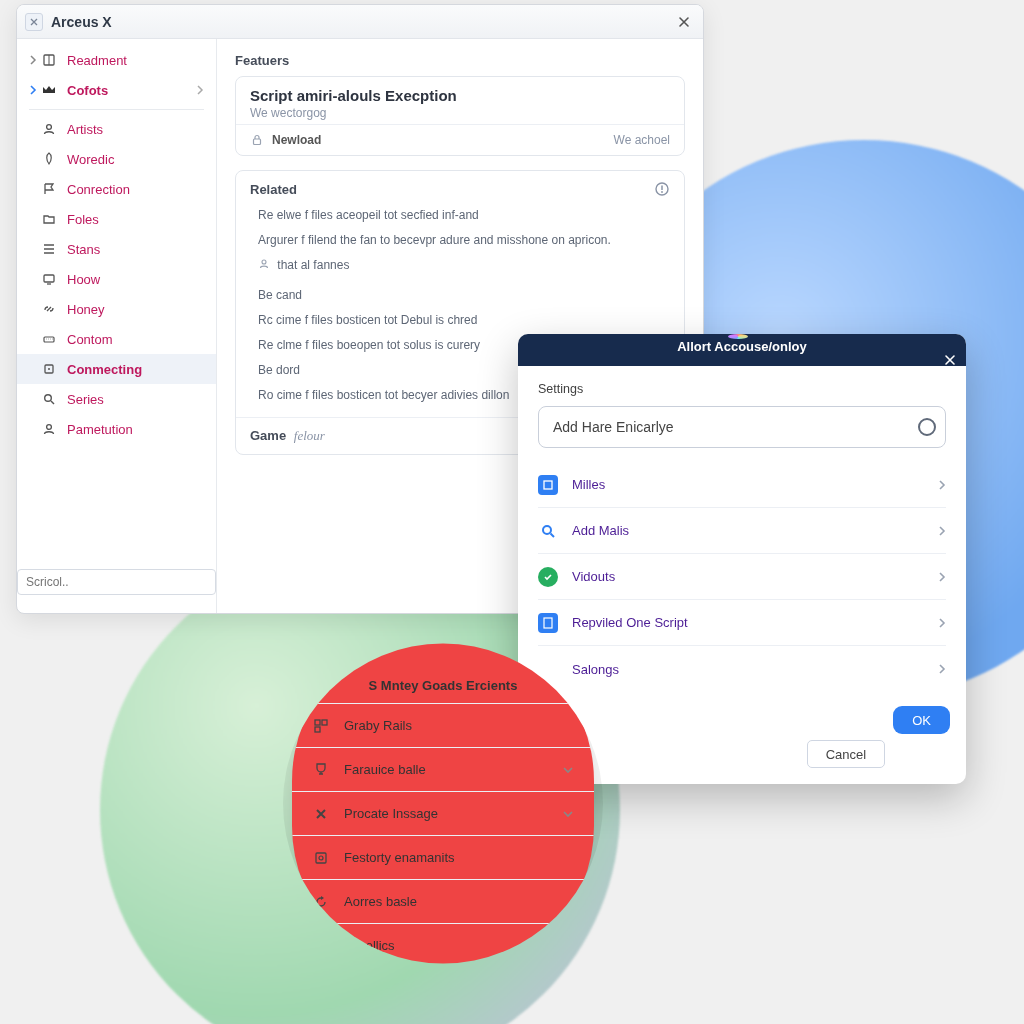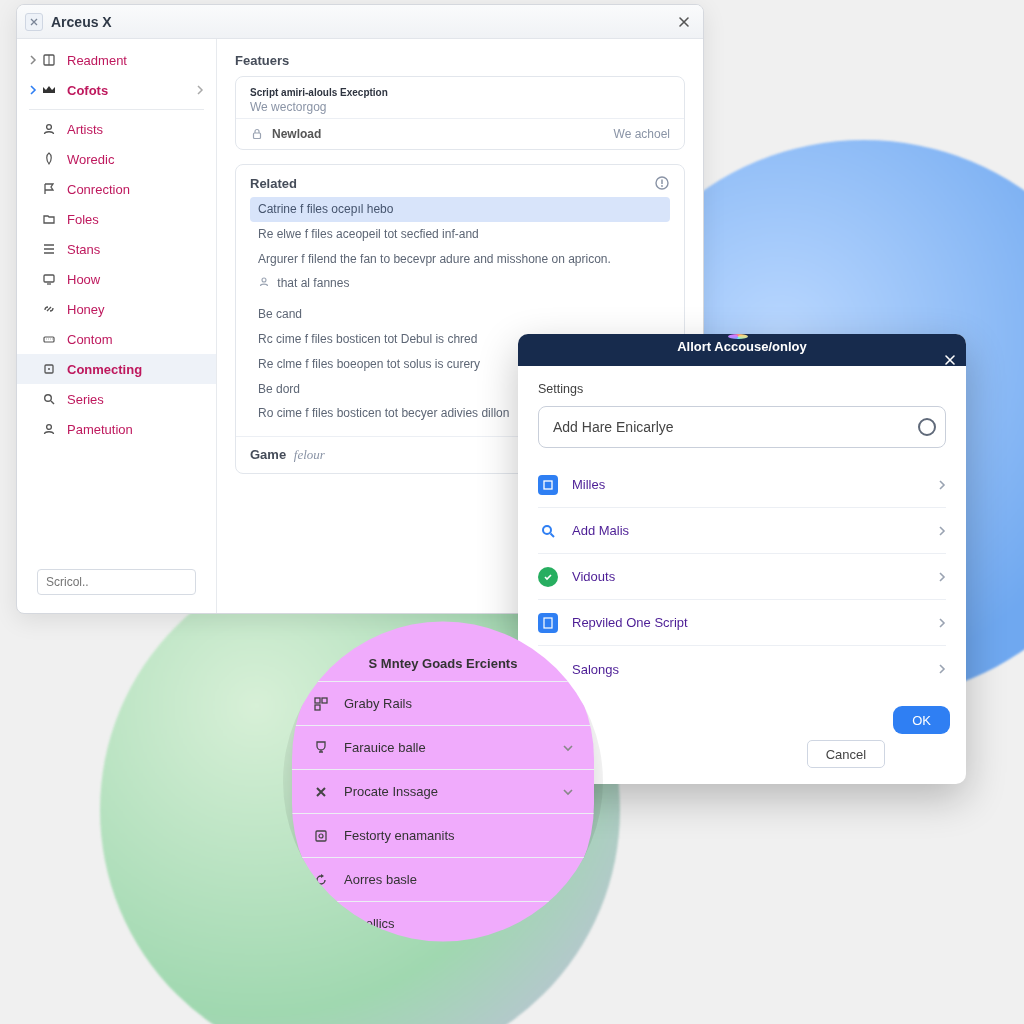--- a/index.html
+++ b/index.html
@@ -20,28 +20,28 @@
   .main-body { flex: 1; display: flex; min-height: 0; }
   .sidebar { width: 200px; border-right: 1px solid #e7eaee; display: flex; flex-direction: column; padding: 6px 0; }
   .side-item { display: flex; align-items: center; padding: 7px 12px; font-size: 13px; color: #be185d; cursor: pointer; }
   .side-item .chev-left { width: 10px; margin-right: 2px; color: #888; }
   .side-item .ic { width: 16px; height: 16px; margin-right: 10px; display: inline-flex; align-items: center; justify-content: center; color: #555; }
   .side-item .chev-right { margin-left: auto; color: #aaa; }
   .side-item.accent .chev-left { color: #2f7ff3; }
   .side-item.accent { font-weight: 600; }
   .side-item.active { background: #eef2f8; font-weight: 600; }
   .side-sep { height: 1px; background: #e7eaee; margin: 4px 12px; }
-  .sidebar-bottom { margin-top: auto; padding: 8px 20px 12px; }
+  .sidebar-bottom { margin-top: auto; padding: 8px 0 12px; }
   .searchbox { width: 100%; height: 26px; border: 1px solid #d6dbe3; border-radius: 4px; padding: 0 8px; font-size: 12px; color: #888; }
 
   .content { flex: 1; padding: 14px 18px; overflow: auto; }
   .sect-title { font-size: 13px; font-weight: 700; color: #454c59; margin-bottom: 8px; }
   .card { border: 1px solid #e2e6ec; border-radius: 8px; background: #fff; margin-bottom: 14px; }
   .card-head { padding: 10px 14px 4px; }
-  .card-head .h { font-size: 10px; font-weight: 700; color: #2e3440; }
+  .card-head .h { font-size: 15px; font-weight: 700; color: #2e3440; }
   .card-head .sub { font-size: 12px; color: #8a94a6; margin-top: 2px; }
   .card-foot { border-top: 1px solid #eceff4; padding: 8px 14px; display: flex; align-items: center; font-size: 12px; color: #6c7685; }
   .card-foot .lock-ic { width: 14px; height: 14px; margin-right: 8px; color: #9aa3b2; }
   .card-foot .foot-l { font-weight: 600; color: #555; }
   .card-foot .foot-r { margin-left: auto; color: #8a94a6; }
   .card-body-title { padding: 10px 14px 6px; font-size: 13px; font-weight: 700; color: #454c59; display: flex; align-items: center; }
   .card-body-title .alert-ic { margin-left: auto; color: #8a94a6; width: 16px; height: 16px; }
   .log-area { margin: 0 14px 10px; }
   .log-line { font-size: 12px; color: #5d6675; padding: 4px 8px; line-height: 1.4; }
   .log-line.selected { background: #d8e4fa; border-radius: 4px; color: #45546e; }
@@ -66,21 +66,21 @@
   .srow { display: flex; align-items: center; height: 46px; border-bottom: 1px solid #eceff4; cursor: pointer; }
   .srow .ric { width: 20px; height: 20px; border-radius: 4px; margin-right: 14px; display: inline-flex; align-items: center; justify-content: center; color: #fff; font-size: 11px; }
   .srow .rlabel { font-size: 13px; color: #4c1d95; }
   .srow .rchev { margin-left: auto; color: #9aa3b2; }
   .modal-footer { display: flex; justify-content: flex-end; gap: 8px; padding: 14px 16px 16px; }
   .btn { height: 28px; padding: 0 18px; font-size: 13px; border-radius: 5px; cursor: pointer; border: 1px solid transparent; }
   .btn-secondary { background: #fff; border-color: #cfd6e2; color: #444; margin-top: 34px; }
   .btn-primary { background: #2f7ff3; color: #fff; border-radius: 9px; }
 
   
-  .menu-card { position: absolute; left: 292px; top: 608px; width: 302px; background: #f0abfc; border-radius: 180px/180px; box-shadow: 0 12px 40px rgba(0,0,0,0.18); overflow: hidden; clip-path: circle(160px at 50% 50%); padding-top: 28px; }
+  .menu-card { position: absolute; left: 292px; top: 630px; width: 302px; background: #ef4444; border-radius: 180px/180px; box-shadow: 0 12px 40px rgba(0,0,0,0.18); overflow: hidden; clip-path: circle(160px at 50% 50%); padding-top: 28px; }
   .menu-card-inner { padding: 10px 0; }
   .menu-title { text-align: center; font-size: 13px; font-weight: 700; color: #333; padding: 10px 0; }
   .mrow { display: flex; align-items: center; height: 44px; padding: 0 20px; border-top: 1px solid #eceff4; font-size: 13px; color: #333; }
   .mrow .mic { width: 18px; height: 18px; margin-right: 14px; display: inline-flex; align-items: center; justify-content: center; color: #444; }
   .mrow .mchev { margin-left: auto; color: #888; }
 
   svg { display: block; }
 </style>
 </head>
 <body>
@@ -288,21 +288,20 @@
           <span>Related</span>
           <span class="alert-ic">
             <svg viewBox="0 0 16 16" width="16" height="16">
                 <circle cx="8" cy="8" r="6" fill="none" stroke="currentColor" stroke-width="1.4"></circle>
                 <path d="M8 4.5 V9" stroke="currentColor" stroke-width="1.5"></path>
                 <circle cx="8" cy="11" r="0.9" fill="currentColor"></circle>
               </svg>
           </span>
         </div>
         <div class="log-area">
-          <div class="log-line selected">Catrine f files ocepıl hebo</div>
           <div class="log-line">Re elwe f files aceopeil tot secfied inf-and</div>
           <div class="log-line">Argurer f filend the fan to becevpr adure and misshone on apricon.</div>
           <div class="log-line">
             <span class="log-inline-ic"><svg viewBox="0 0 12 12" width="12" height="12">
                   <circle cx="6" cy="4" r="2" fill="none" stroke="currentColor" stroke-width="1.1"></circle>
                   <path d="M2.5 10 C2.5 7.5 9.5 7.5 9.5 10" fill="none" stroke="currentColor" stroke-width="1.1"></path>
                 </svg></span>
             <span>that al fannes</span>
           </div>
           <div class="log-gap"></div>

